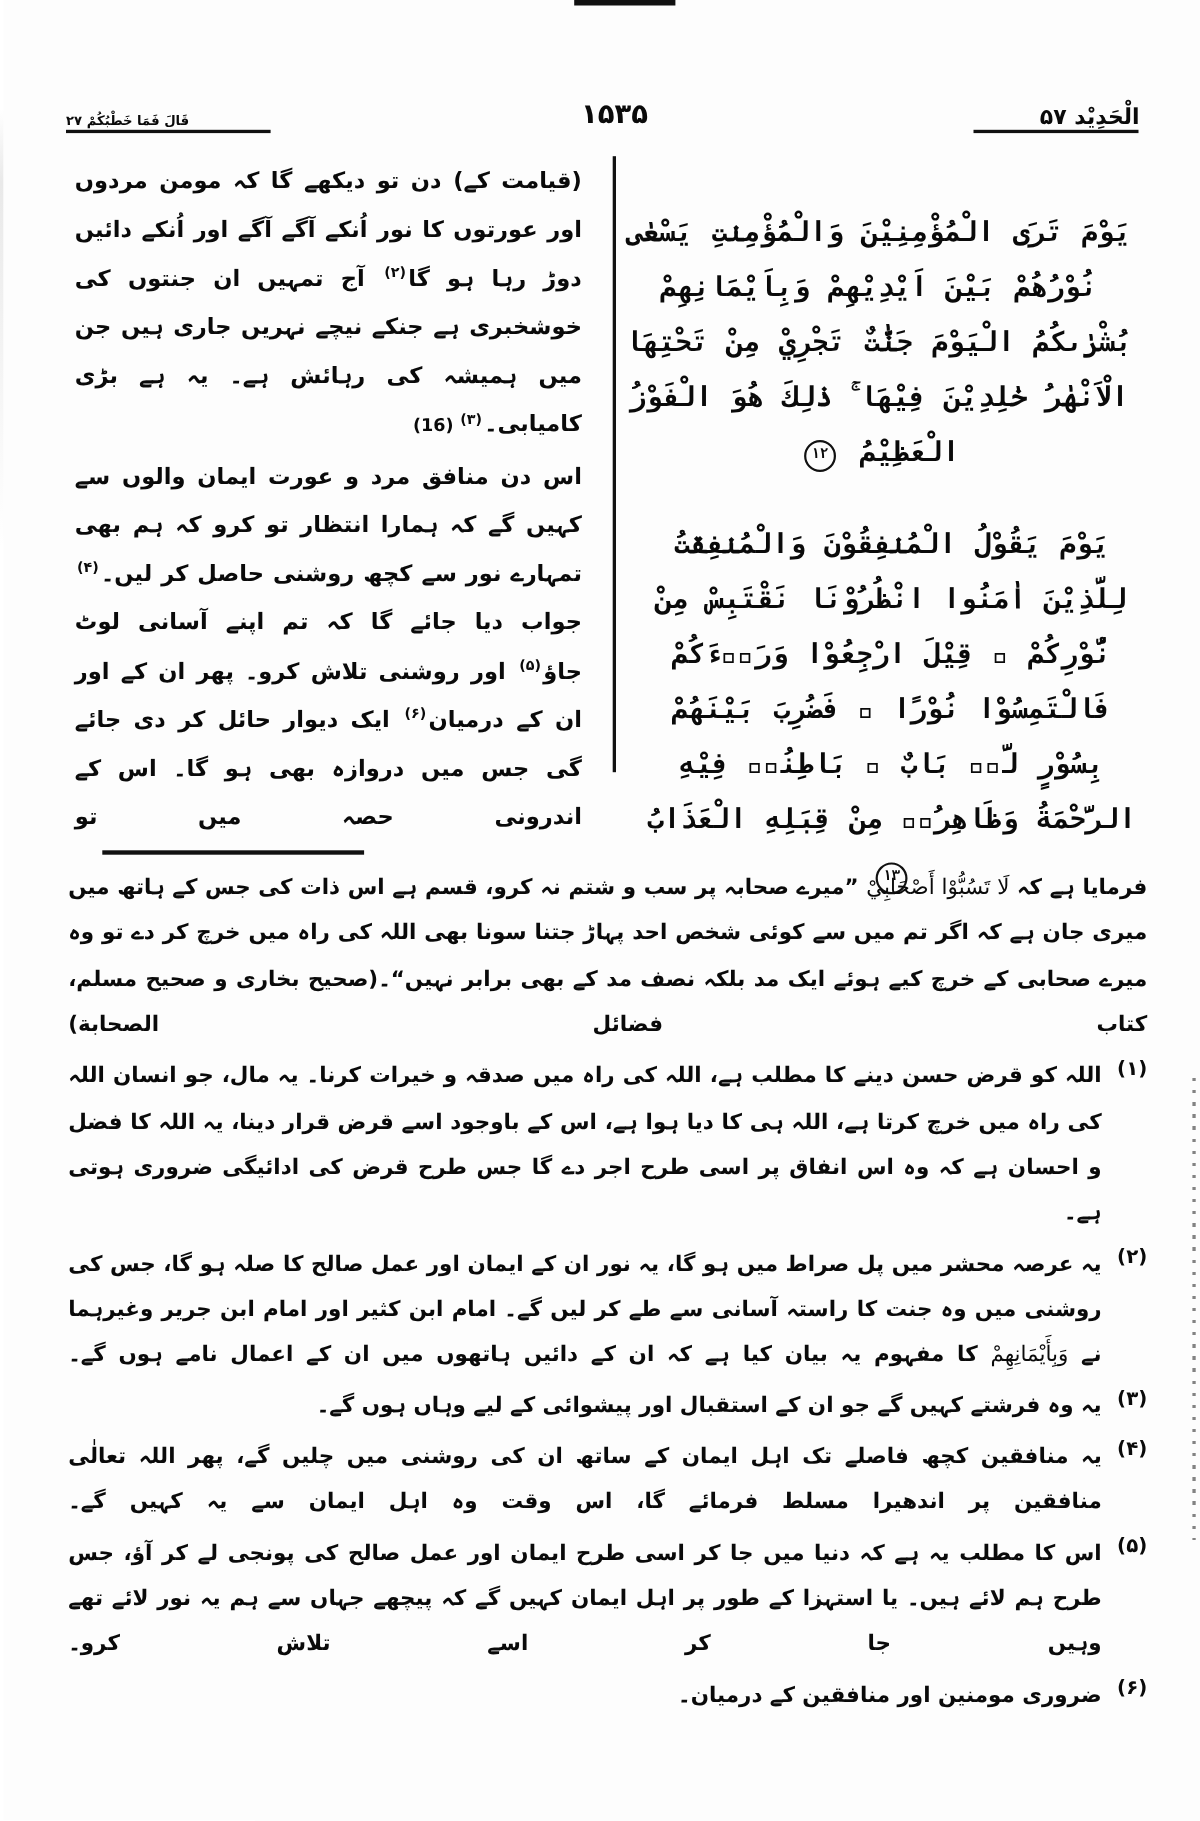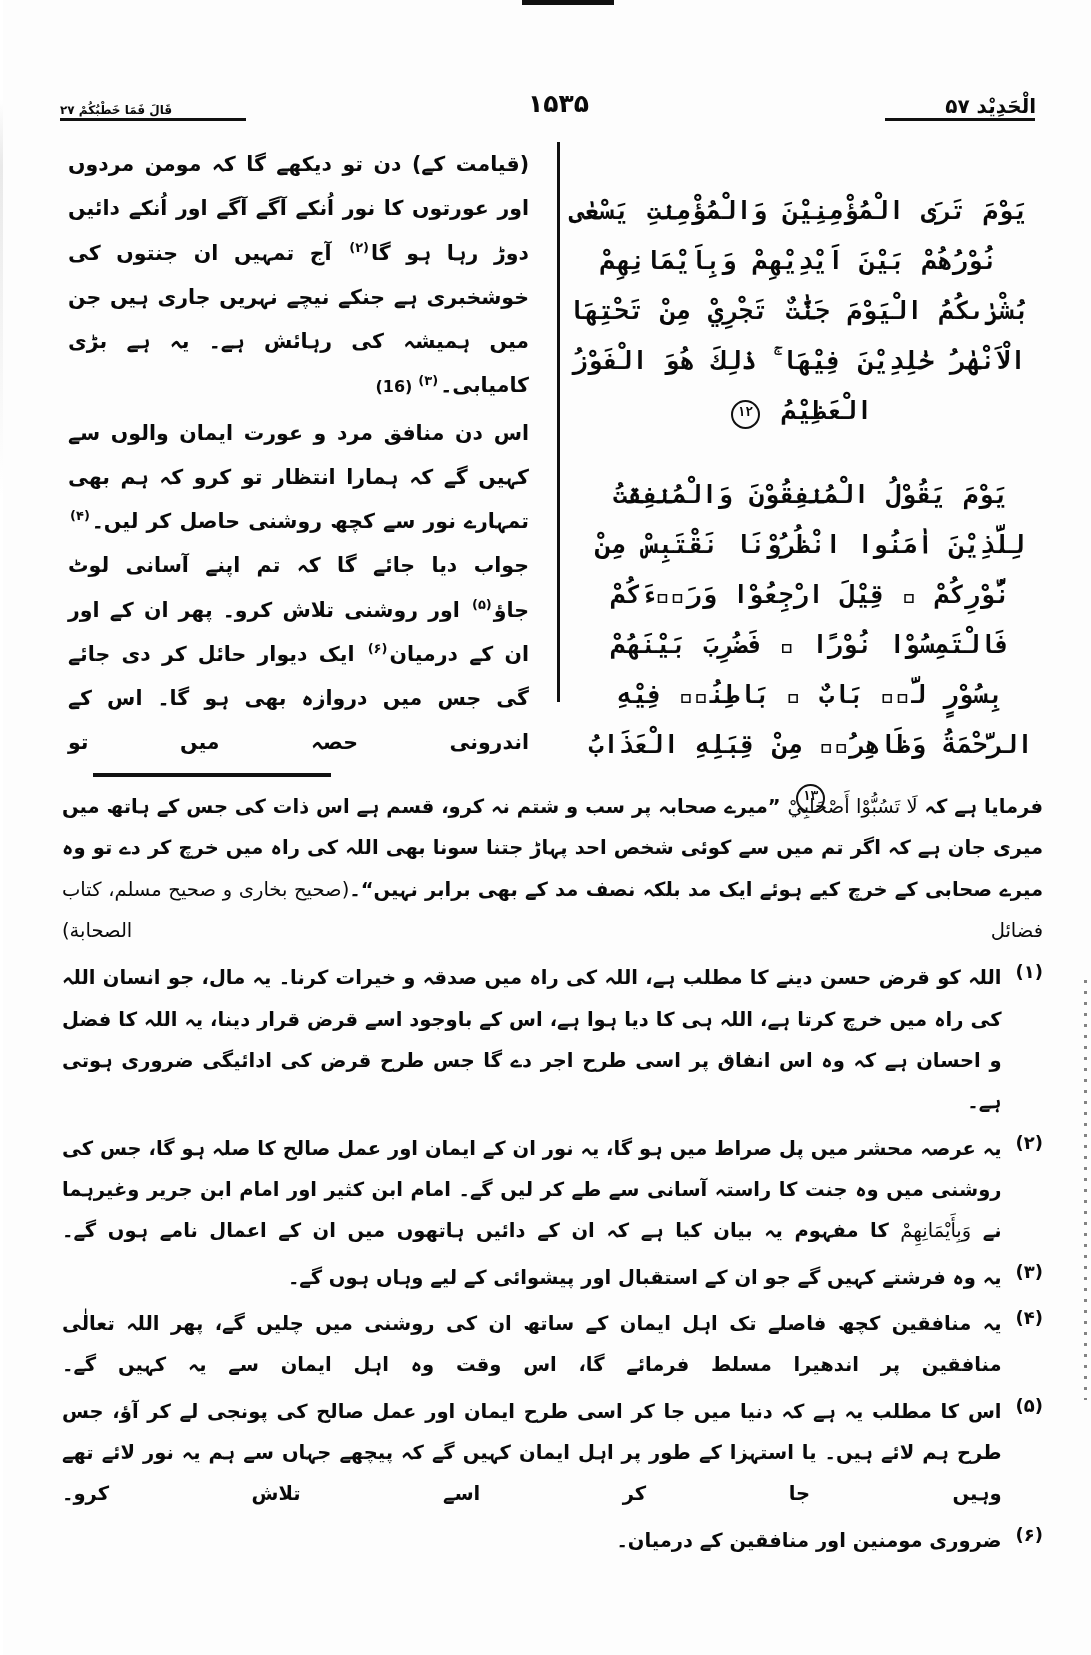--- a/index.html
+++ b/index.html
@@ -193,21 +193,21 @@
   .c-para {
     font-family: "DejaVu Sans", "Liberation Sans", sans-serif;
     font-size: 19.5px;
     line-height: 2.12;
     font-weight: 600;
     direction: rtl;
     margin: 0 0 6px 0;
     letter-spacing: 0px;
   }
   .c-para.intro { text-align: justify; text-align-last: justify; }
-  .c-para .citation { font-weight: 400; }
+  .c-para .citation { font-weight: 700; }
 
   .note {
     display: flex;
     direction: rtl;
     margin-bottom: 5px;
     align-items: flex-start;
   }
   .note-num {
     flex: 0 0 auto;
     font-size: 18px;

